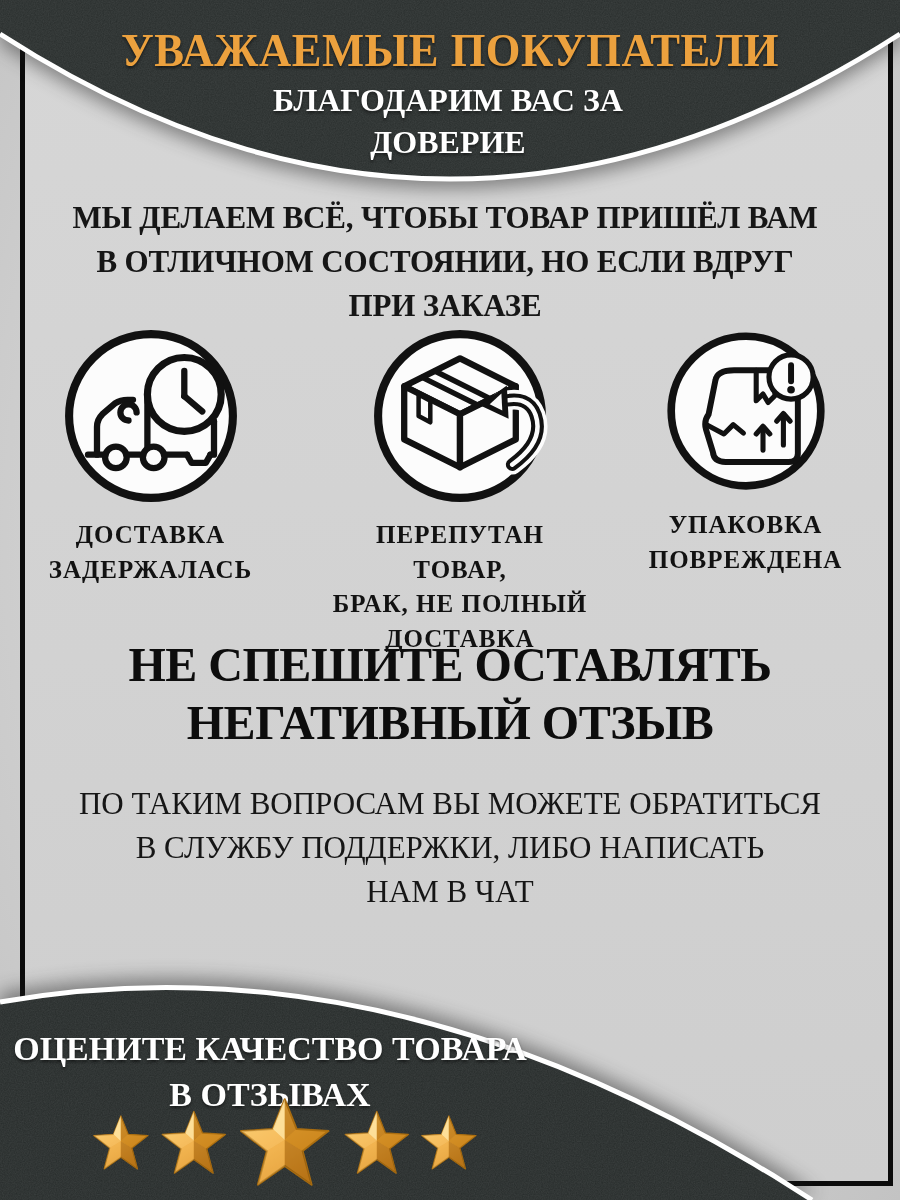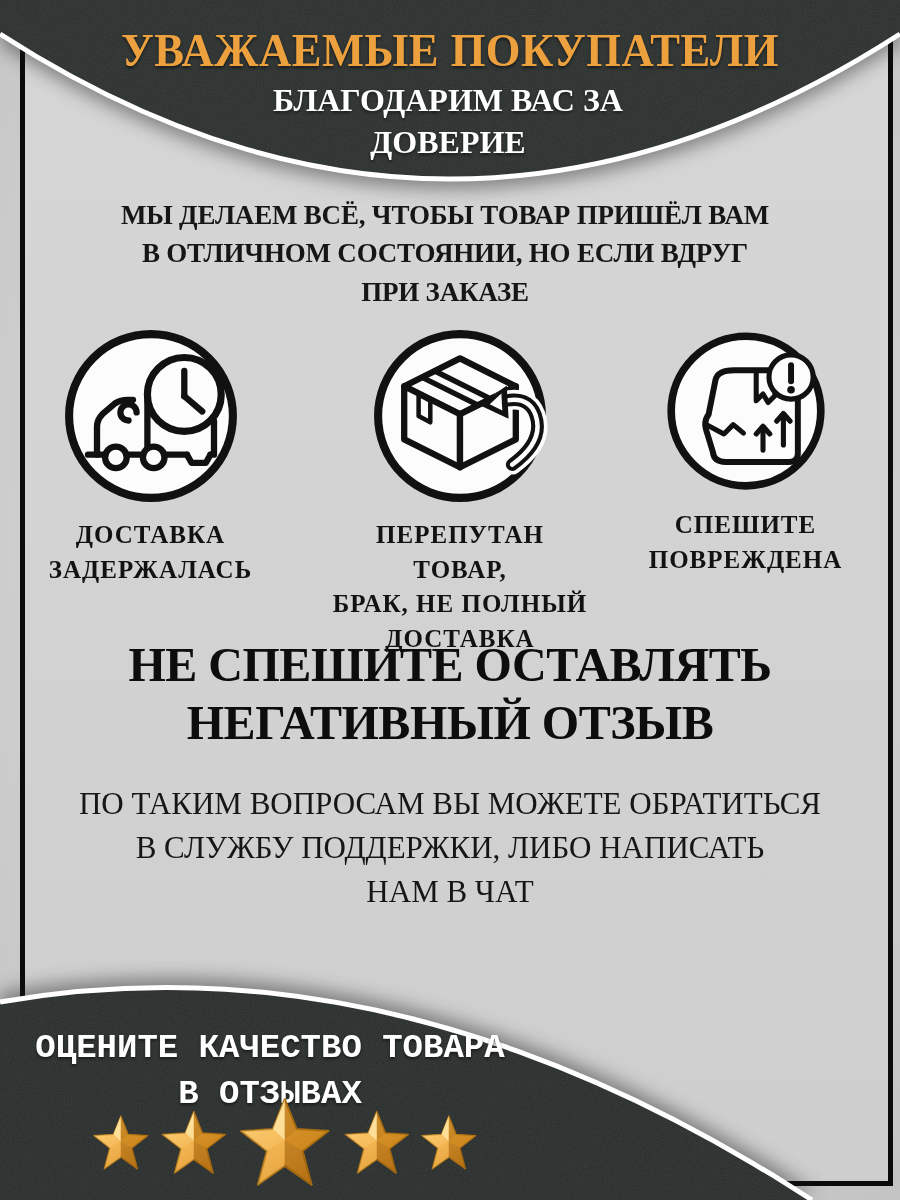--- a/index.html
+++ b/index.html
@@ -33,21 +33,21 @@
     color:#ECA13E;text-shadow:0 2px 3px rgba(0,0,0,.55);
     transform:scaleX(.97);
   }
   .hdr-sub{
     left:0;right:4px;top:79px;
     font-size:32px;line-height:1.32;font-weight:700;
     color:#FFFFFF;text-shadow:0 2px 3px rgba(0,0,0,.5);
   }
   .intro{
     left:35px;right:45px;top:196px;
-    font-size:27px;line-height:1.42;font-weight:700;
+    font-size:31px;line-height:1.42;font-weight:700;
     color:#161616;letter-spacing:-.2px;
   }
   .issues-row{left:0;top:326px;width:900px;height:300px;}
   .issue{position:absolute;top:0;text-align:center;}
   .issue-1{left:38px;width:225px;}
   .issue-2{left:330px;width:260px;}
   .issue-3{left:628px;width:235px;}
   .issue svg{display:block;margin:0 auto;}
   .issue-label{
     margin-top:12px;
@@ -61,21 +61,21 @@
     transform:scaleX(.98);
   }
   .warn-body{
     left:30px;right:30px;top:782px;
     font-size:31px;line-height:1.42;font-weight:400;
     color:#161616;
   }
   .ftr-heading{
     left:10px;top:1026px;width:520px;
     font-size:34px;line-height:1.34;font-weight:700;
-    color:#FFFFFF;text-shadow:0 2px 3px rgba(0,0,0,.5);font-family:Liberation Mono, monospace;
+    color:#FFFFFF;text-shadow:0 2px 3px rgba(0,0,0,.5);
   }
   .stars{
     left:90px;top:1090px;width:390px;height:105px;
     display:flex;align-items:center;justify-content:center;gap:6px;
   }
   .stars svg{display:block;}
 </style>
 </head>
 <body>
 
@@ -190,21 +190,21 @@
           <path d="M112,52 V88 L120,80 L126,90 L134,82 V52"></path>
           <path d="M120,146 V120"></path>
           <path d="M112,127 L120,118 L128,127"></path>
           <path d="M144,140 V104"></path>
           <path d="M136,112 L144,103 L152,112"></path>
         </g>
         <circle cx="153" cy="60" r="26" fill="#fcfcfc" stroke="#111" stroke-width="6"></circle>
         <path d="M153,46 V65" fill="none" stroke="#111" stroke-width="7" stroke-linecap="round"></path>
         <circle cx="153" cy="75" r="4.5" fill="#111"></circle>
       </svg>
-      <div class="issue-label preline">СПЕШИТЕ
+      <div class="issue-label preline">УПАКОВКА
 ПОВРЕЖДЕНА</div>
     </div>
 
   </div>
 
   <div class="abs center warn-heading preline">НЕ СПЕШИТЕ ОСТАВЛЯТЬ
 НЕГАТИВНЫЙ ОТЗЫВ</div>
   <div class="abs center warn-body preline">ПО ТАКИМ ВОПРОСАМ ВЫ МОЖЕТЕ ОБРАТИТЬСЯ
 В СЛУЖБУ ПОДДЕРЖКИ, ЛИБО НАПИСАТЬ
 НАМ В ЧАТ</div>

